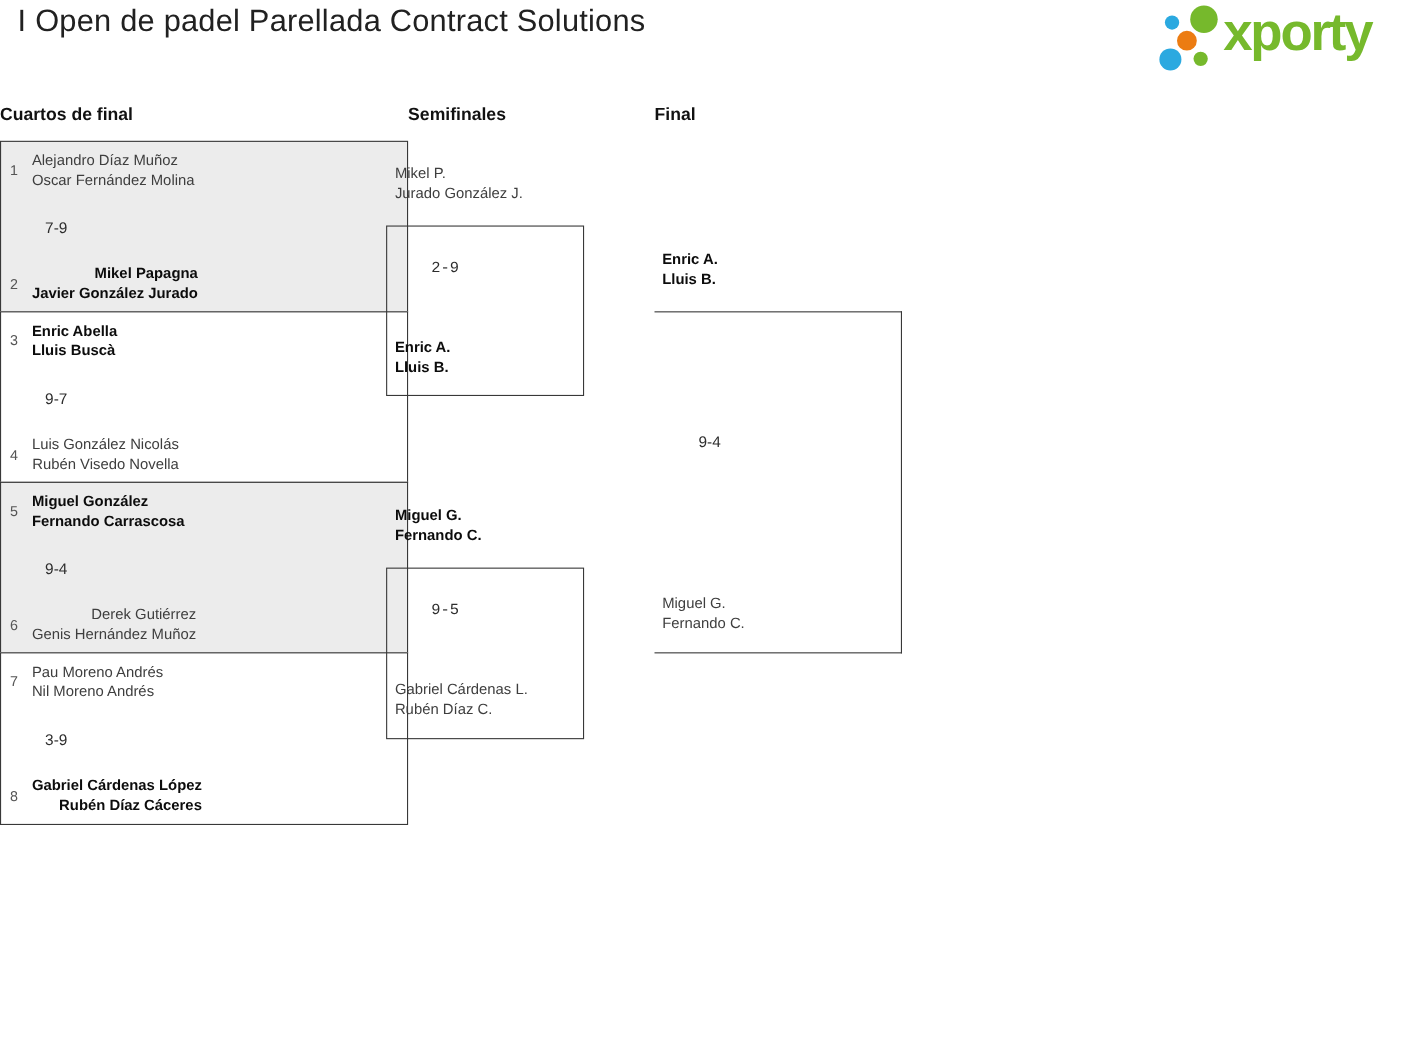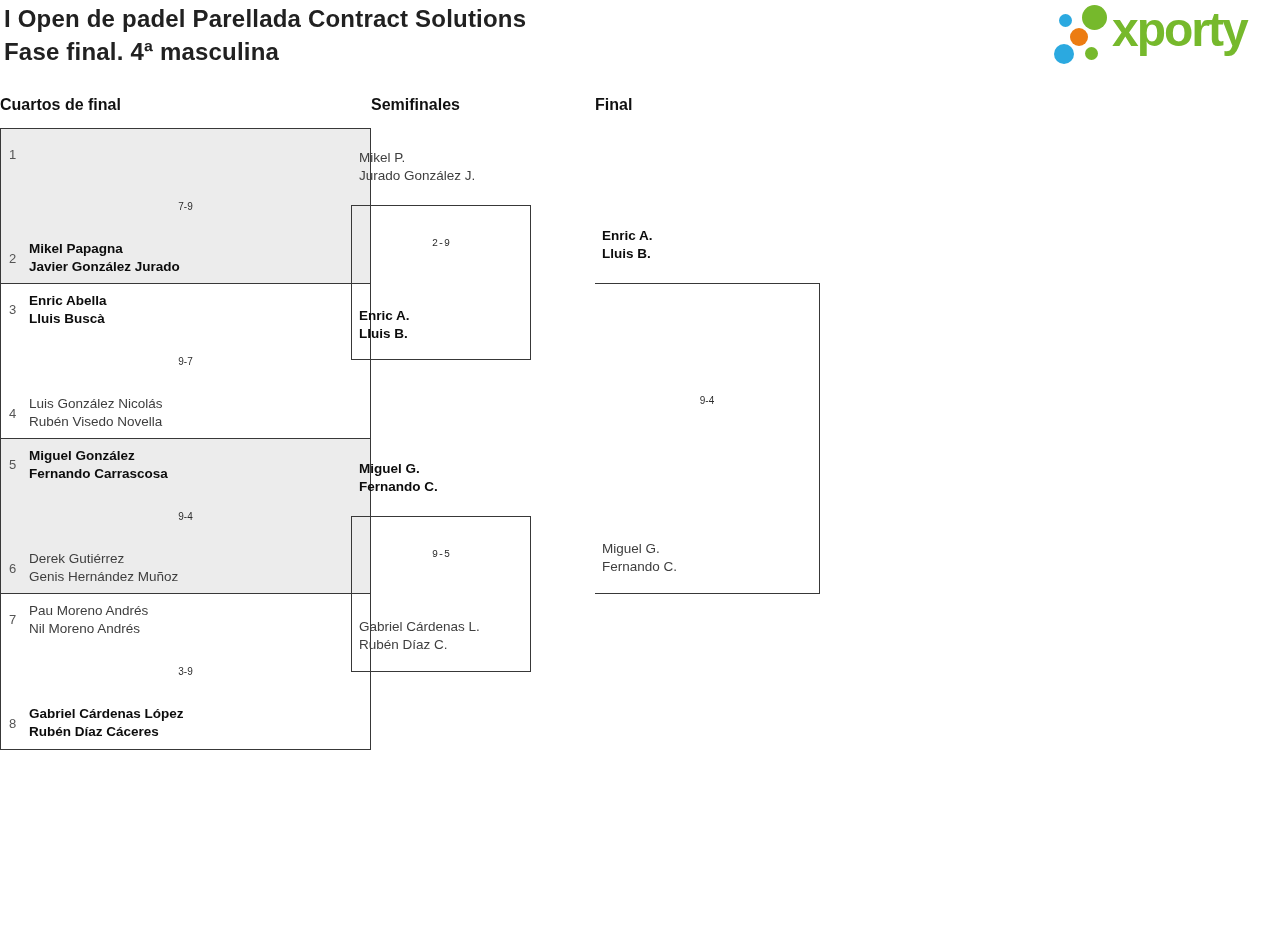--- a/index.html
+++ b/index.html
@@ -2,21 +2,21 @@
 <html><head>
 <meta charset="utf-8">
 <style>
   * { margin:0; padding:0; box-sizing:border-box; }
   html,body { background:#ffffff; }
   body { font-family:"Liberation Sans", sans-serif; }
   .stage { position:relative; width:1280px; height:949px; background:#fff; overflow:hidden; }
 
   
   .title { position:absolute; left:4px; top:2px; color:#212121; }
-  .title-line { font-size:24px; line-height:33px; font-weight:700; letter-spacing:.2px; }
+  .title-line { font-size:28px; line-height:33px; font-weight:400; letter-spacing:.2px;margin-left:12px; }
 
   
   .logo { position:absolute; left:1050px; top:0; width:230px; height:78px; cursor:pointer; }
   .dot { position:absolute; border-radius:50%; }
   .dot-green-big   { left:32px;  top:5px;  width:25px; height:25px; }
   .dot-blue-small  { left:9px;   top:14px; width:13px; height:13px; }
   .dot-orange     { left:20px;  top:28px; width:18px; height:18px; }
   .dot-blue-big    { left:4px;   top:44px; width:20px; height:20px; }
   .dot-green-small { left:35px;  top:47px; width:13px; height:13px; }
   .wordmark { position:absolute; left:62px; top:6px; font-size:48px; line-height:1; font-weight:800; letter-spacing:-2px; }
@@ -40,54 +40,57 @@
   .final-box { left:595px; top:283px; width:225px; height:311px; border-left:none; background:transparent; }
 
   
   .team { position:absolute; font-size:13.5px; line-height:18px; color:#3e3e3e; white-space:nowrap; }
   .team.winner { font-weight:700; color:#0c0c0c; }
   .pline { display:block; }
   .seed { position:absolute; left:8px; font-size:13px; line-height:13px; color:#555; }
   .seed-top { top:19px; }
   .seed-bottom { top:123px; }
   .qf .team-top { left:28px; top:8px; }
-  .qf .team-bottom { left:28px; top:111px; }
-  .score { position:absolute; left:0; width:100%; text-align:center; font-size:10px; line-height:14px; color:#2d2d2d; }
+  .qf .team-bottom { left:28px; top:111px;text-align:right; }
+  .score { position:absolute; left:0; width:100%; font-size:14px; line-height:14px; color:#2d2d2d;padding-left:40px; }
   .qf .score { top:71px; }
   .sf .team-top, .final-box .team-top { left:7px; top:-57px; }
   .sf .team-bottom { left:7px; top:101px; }
   .sf .score { top:31px;font-family:Liberation Mono, monospace; }
   .final-box .score { top:110px; }
   .final-box .team-bottom { left:7px; top:256px; }
 </style>
 </head>
 <body>
 
 <div class="stage">
 
   <div class="title">
     <div class="title-line">I Open de padel Parellada Contract Solutions</div>
-    <div class="title-line">Fase final. 4ª masculina</div>
   </div>
 
   <div class="logo">
     <span class="dot dot-blue-small" style="background-color: rgb(43, 169, 224);"></span>
     <span class="dot dot-green-big" style="background-color: rgb(118, 185, 44);"></span>
     <span class="dot dot-orange" style="background-color: rgb(236, 124, 18);"></span>
     <span class="dot dot-blue-big" style="background-color: rgb(43, 169, 224);"></span>
     <span class="dot dot-green-small" style="background-color: rgb(118, 185, 44);"></span>
     <span class="wordmark" style="color: rgb(118, 185, 44);">xporty</span>
   </div>
 
   <div class="round-header rh-qf">Cuartos de final</div>
   <div class="round-header rh-sf">Semifinales</div>
   <div class="round-header rh-f">Final</div>
 
   <div class="match qf qf-1">
     <span class="seed seed-top">1</span>
+    <div class="team team-top">
+      <span class="pline">Alejandro Díaz Muñoz</span>
+      <span class="pline">Oscar Fernández Molina</span>
+    </div>
     <div class="score">7-9</div>
     <span class="seed seed-bottom">2</span>
     <div class="team team-bottom winner">
       <span class="pline">Mikel Papagna</span>
       <span class="pline">Javier González Jurado</span>
     </div>
   </div>
 
   <div class="match qf qf-2">
     <span class="seed seed-top">3</span>

